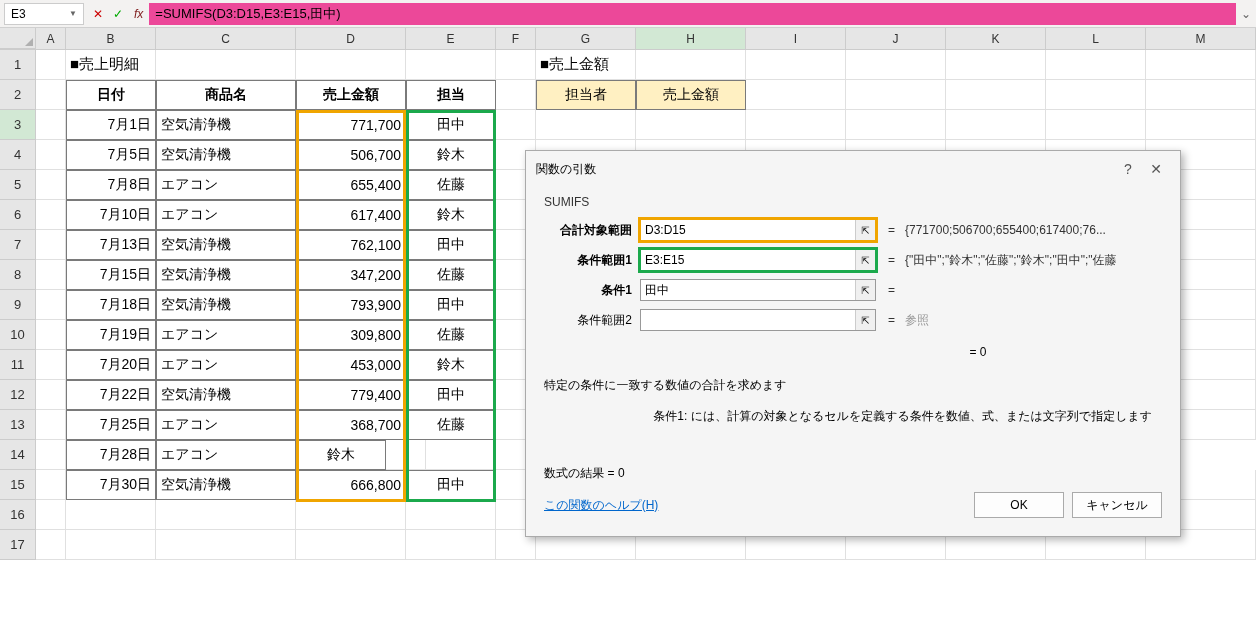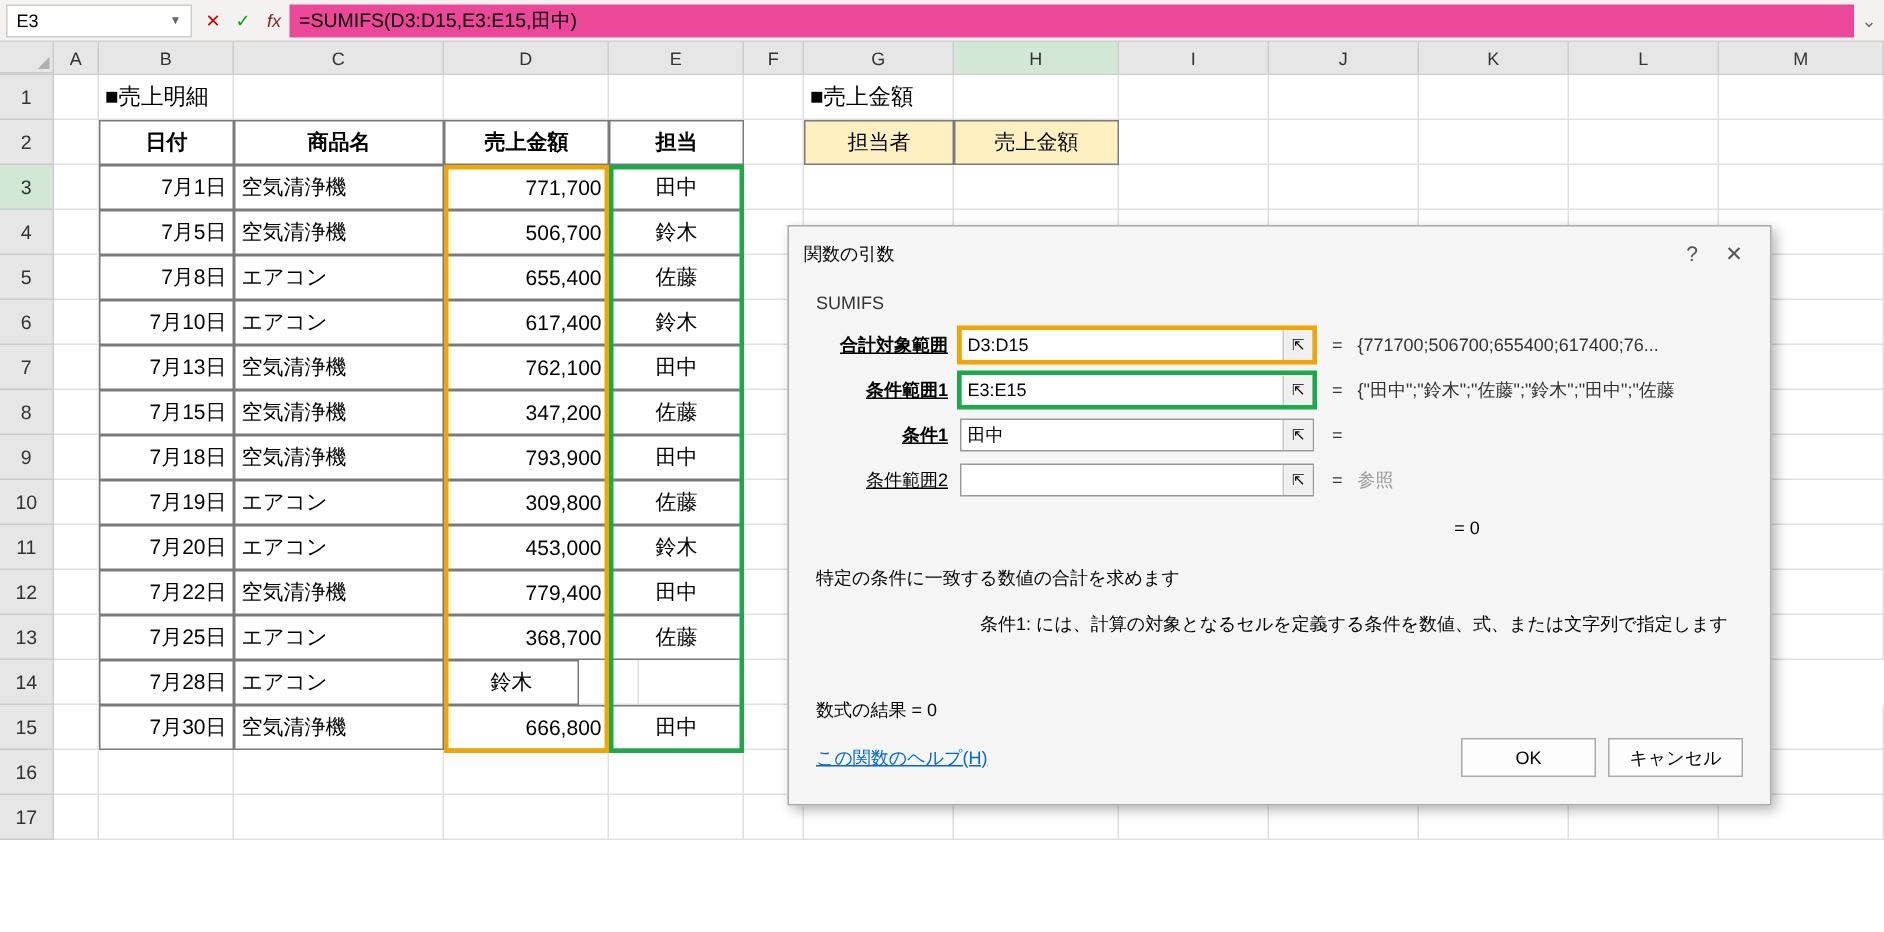--- a/index.html
+++ b/index.html
@@ -14,21 +14,21 @@
 }
 
 .formula-bar {
   display: flex;
   align-items: center;
   height: 28px;
   background: #f3f2f1;
   border-bottom: 1px solid #d0d0d0;
 }
 .name-box {
-  width: 124px;
+  width: 80px;
   height: 22px;
   background: #fff;
   border: 1px solid #ccc;
   margin: 0 4px;
   display: flex;
   align-items: center;
   padding: 0 6px;
   font-size: 12px;
 }
 .name-box .dd {
@@ -212,21 +212,20 @@
 .arg-row {
   display: flex;
   align-items: center;
   margin-bottom: 8px;
 }
 .arg-label {
   width: 96px;
   text-align: right;
   padding-right: 8px;
   font-size: 12px;
-  text-decoration: underline;
 }
 .arg-label.bold { font-weight: bold; }
 .arg-input-wrap {
   width: 236px;
   height: 22px;
   display: flex;
   background: #fff;
   border: 1px solid #999;
   position: relative;
 }

